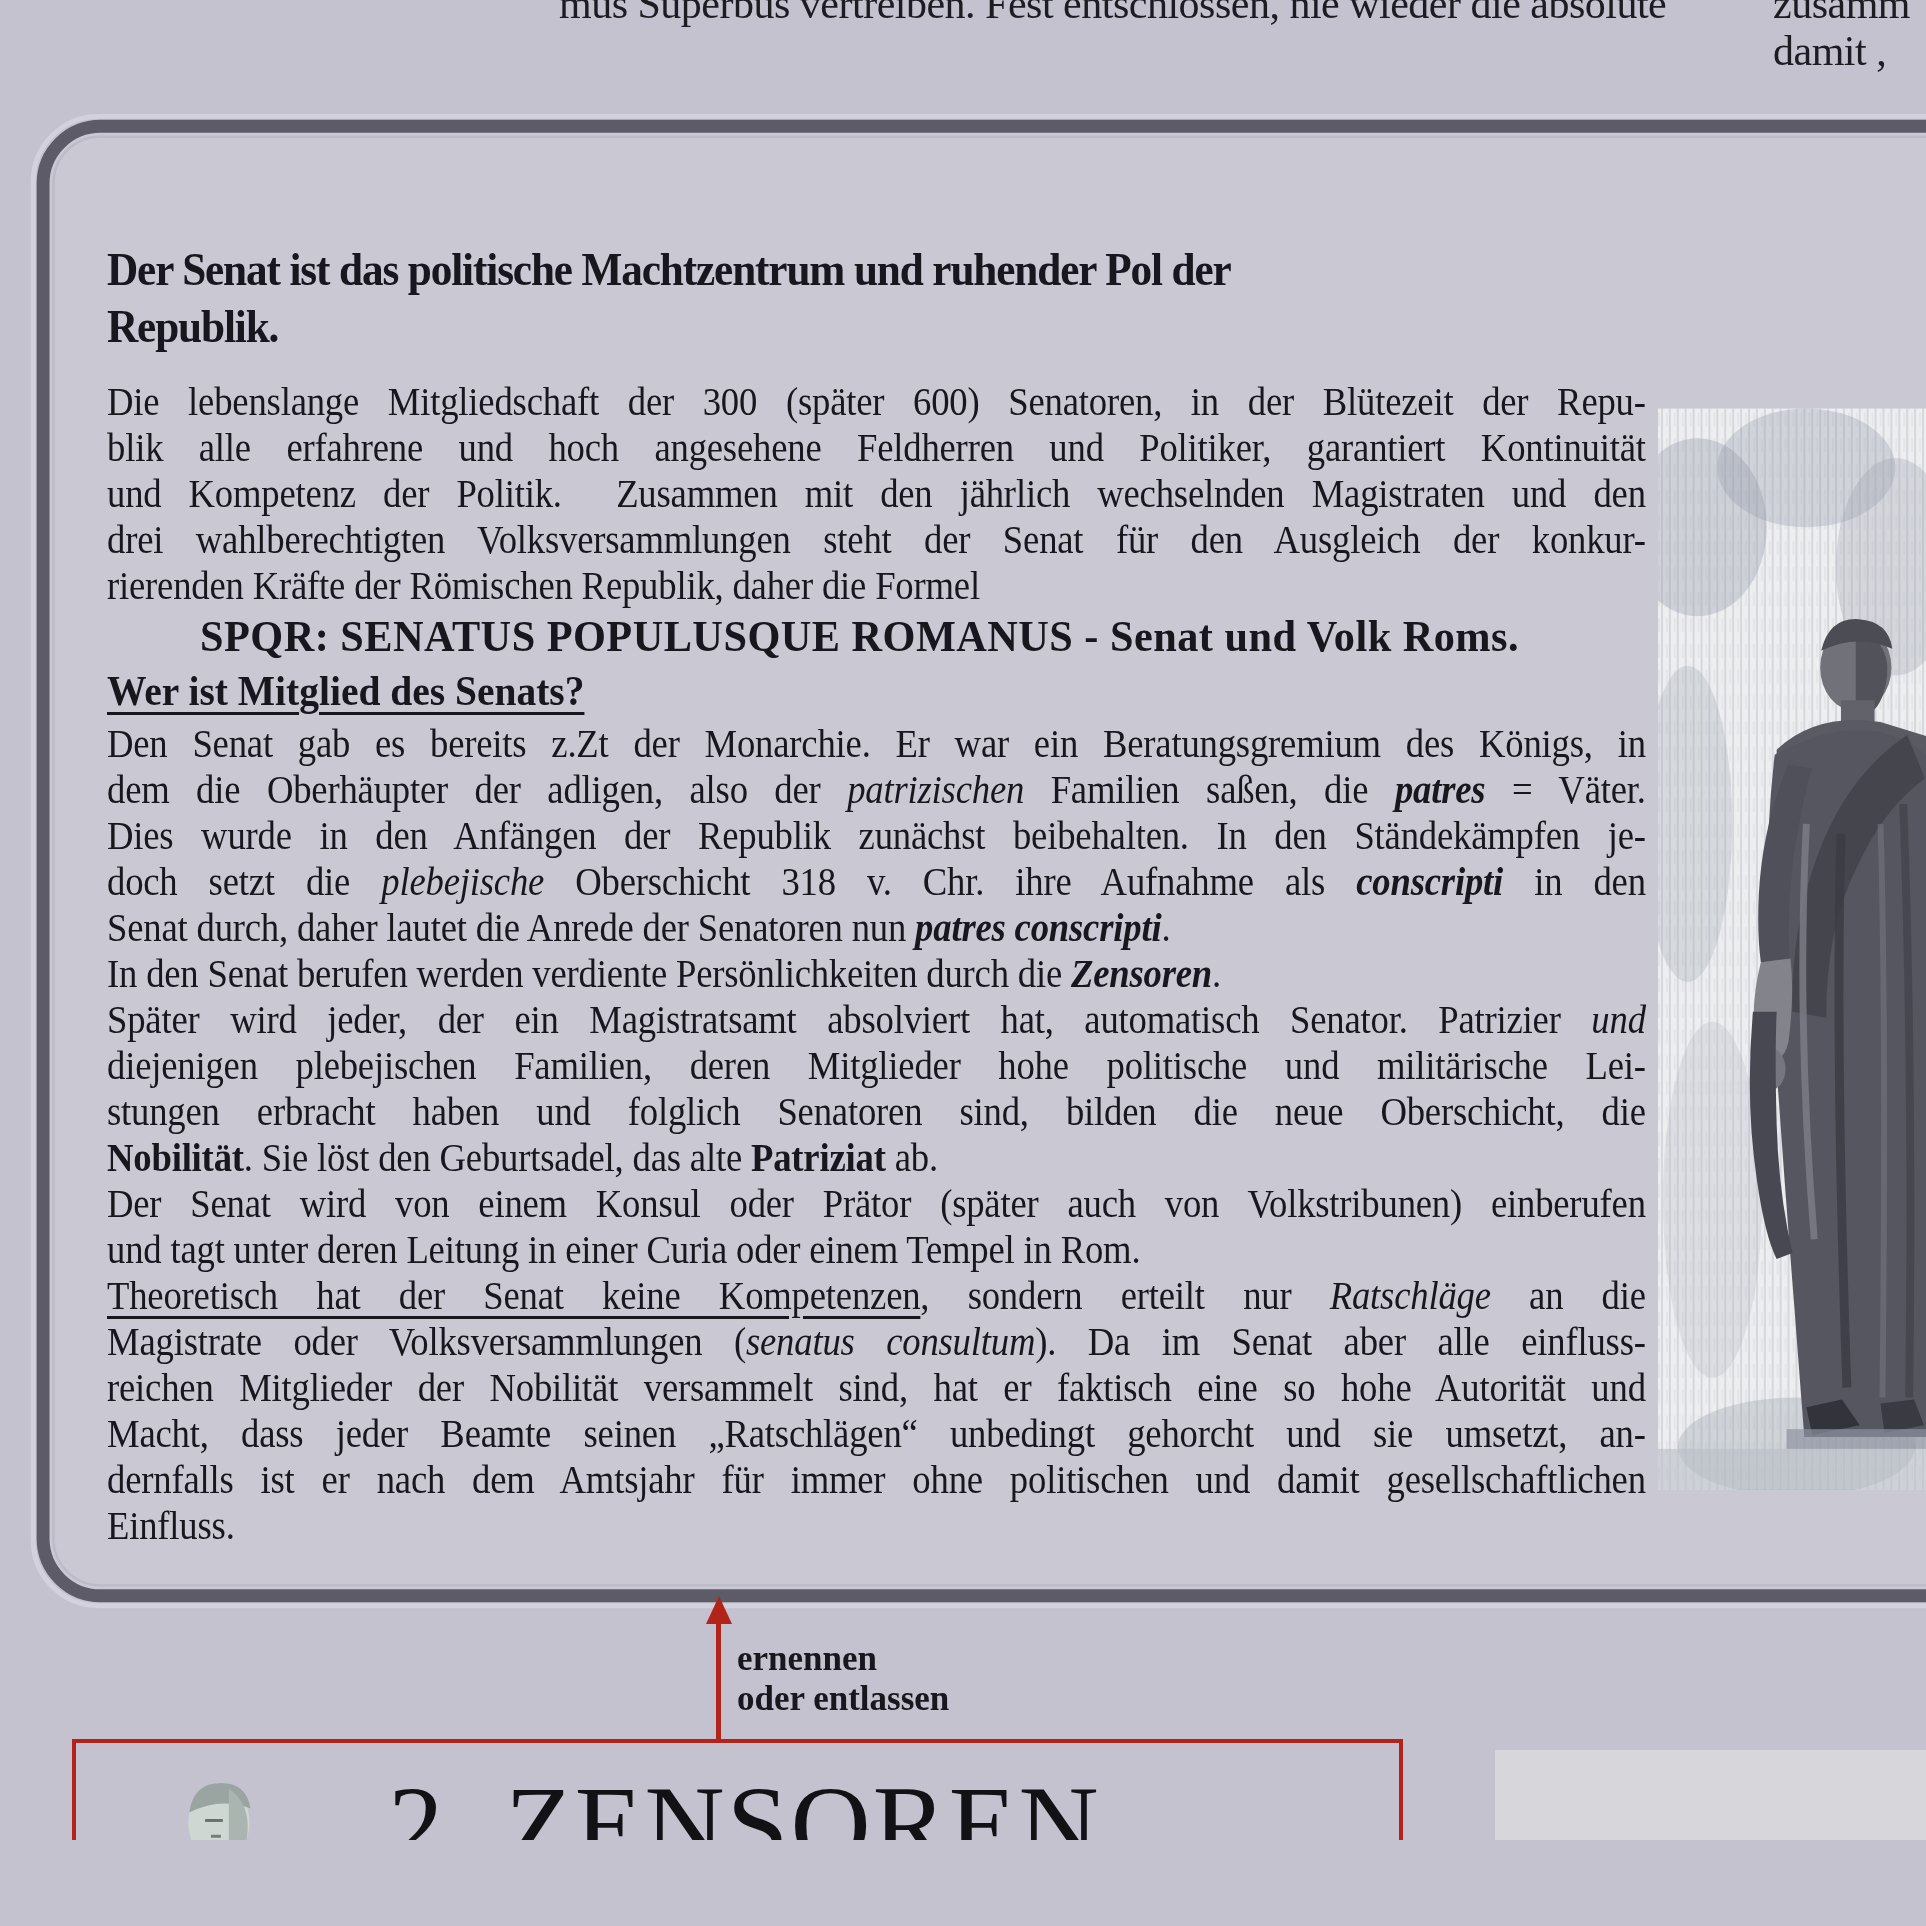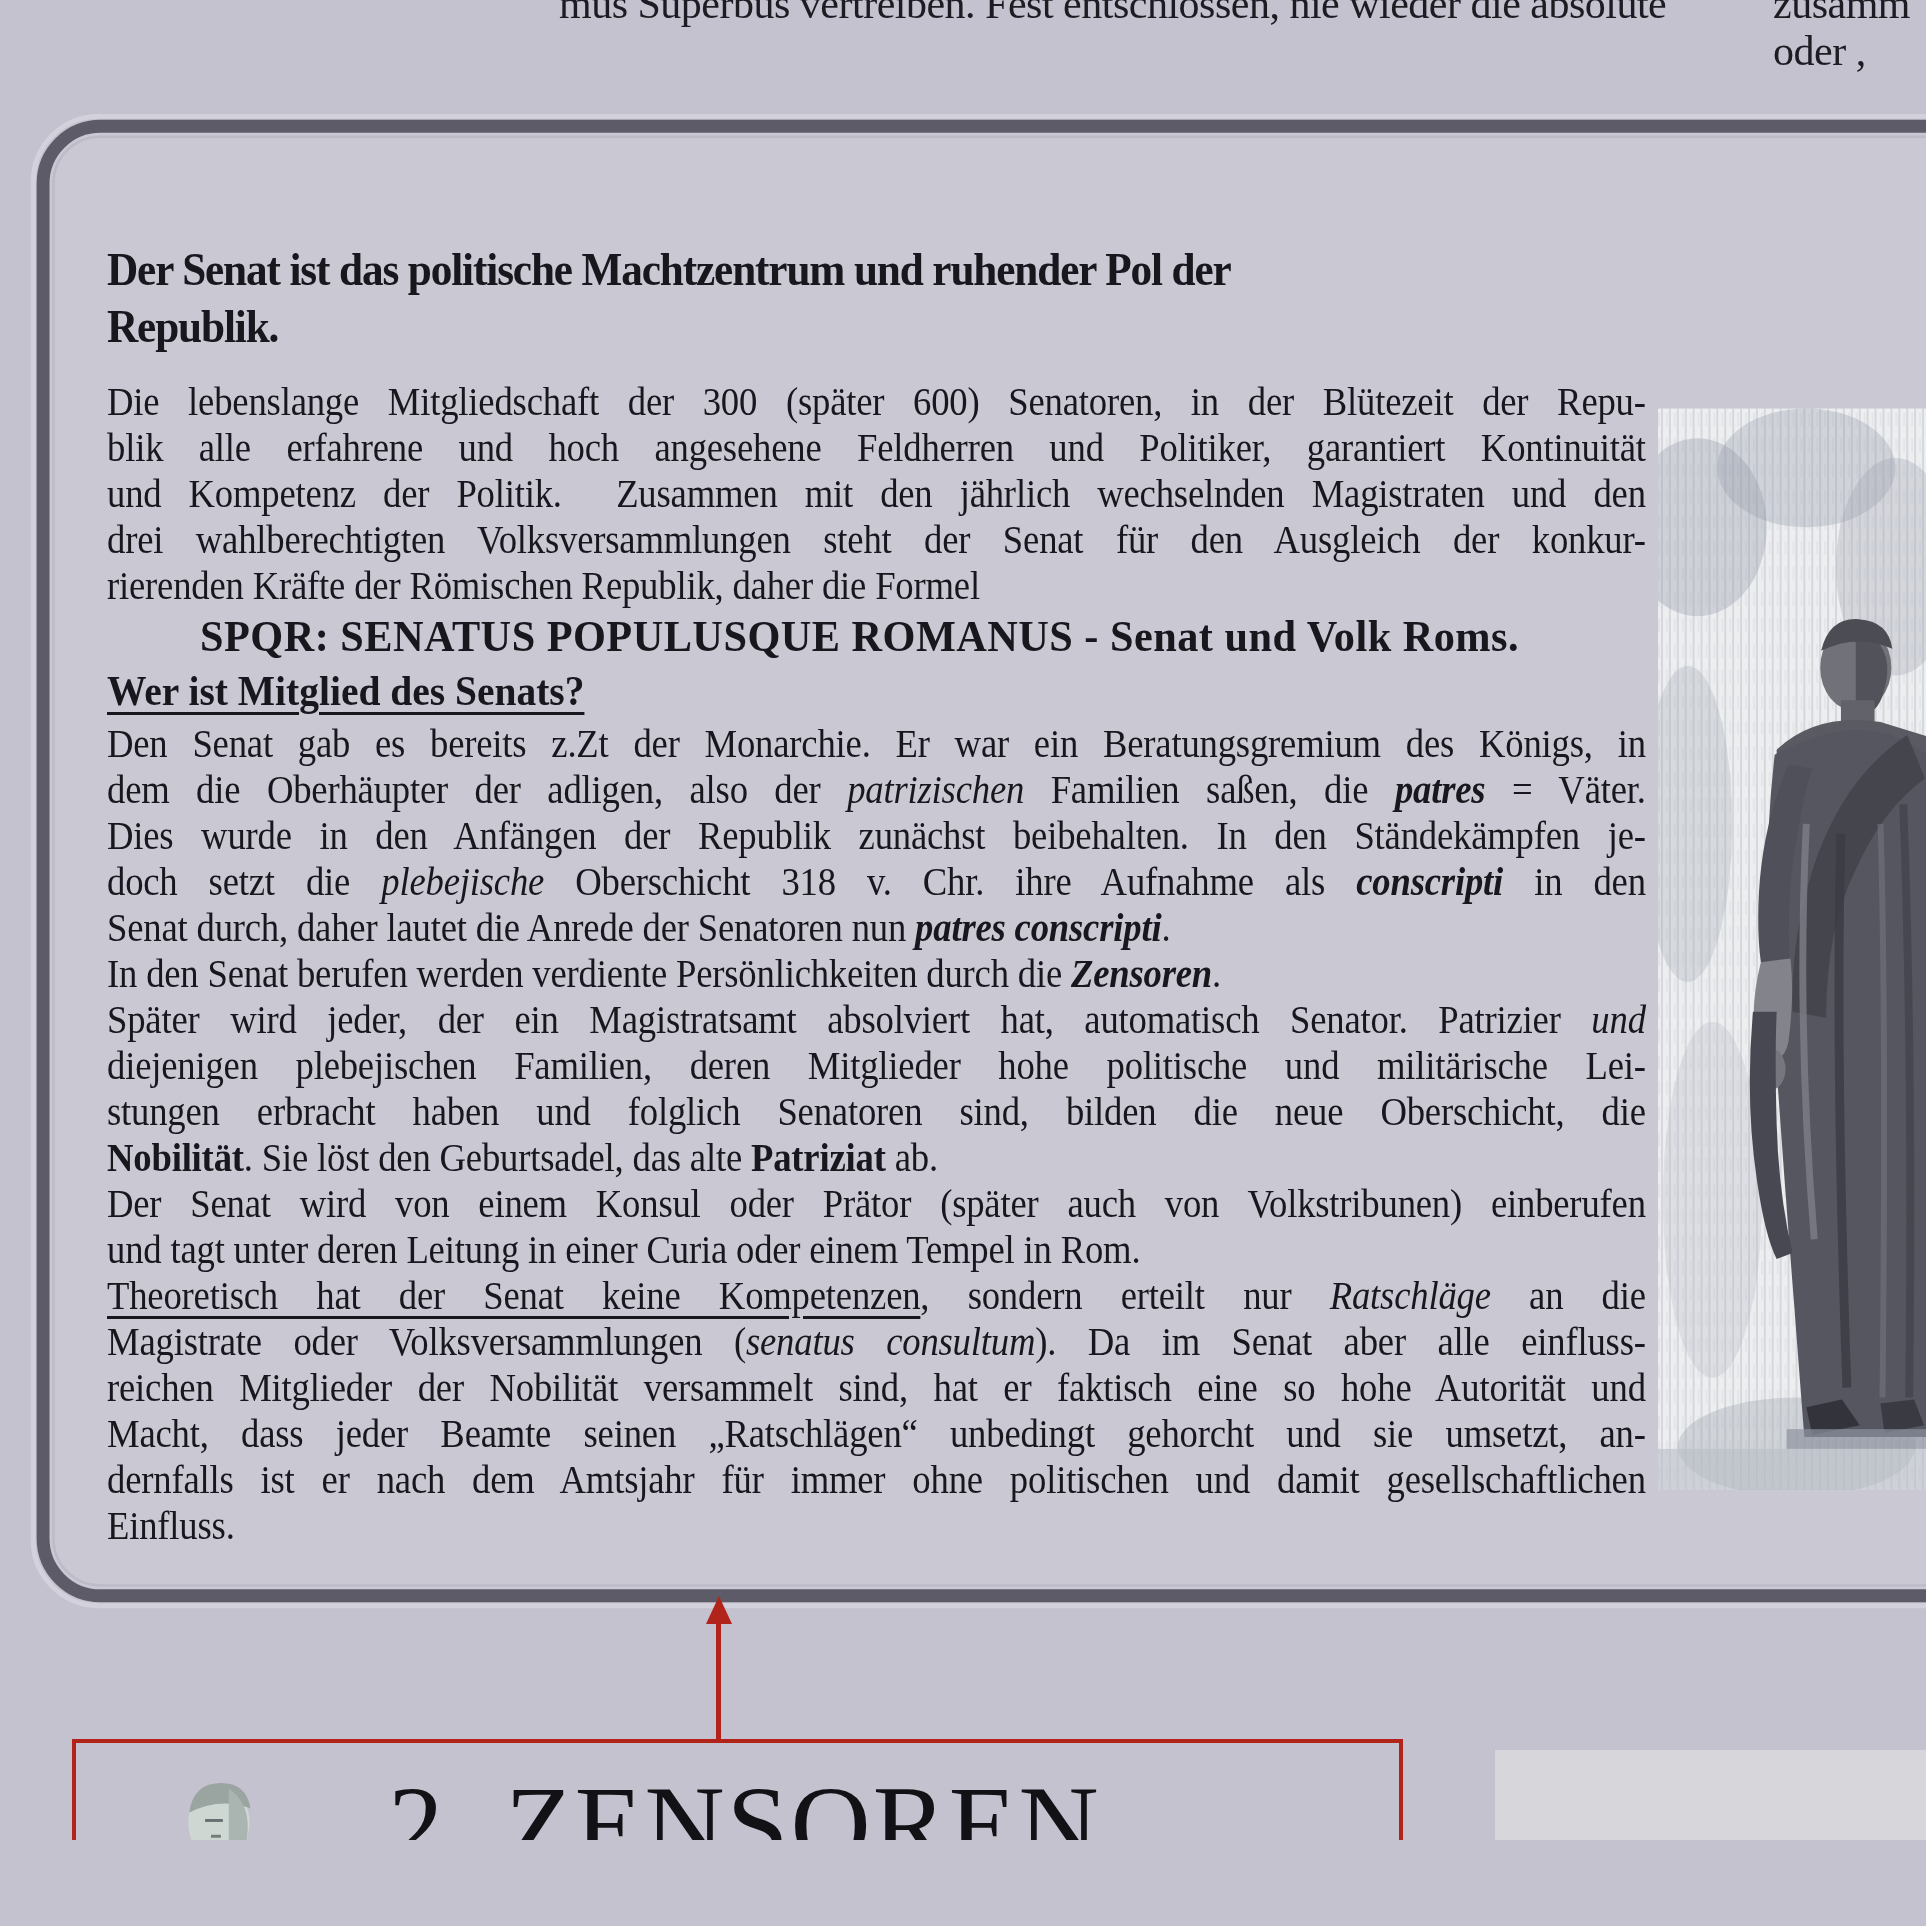--- a/index.html
+++ b/index.html
@@ -40,21 +40,21 @@
 </head>
 <body>
 
 <div class="page">
 
   <div class="abs topfrag" style="left:559px;top:-19px;">
     <div>mus Superbus vertreiben. Fest entschlossen, nie wieder die absolute</div>
   </div>
   <div class="abs topfrag" style="left:1773px;top:-19px;">
     <div>zusamm</div>
-    <div>oder ,</div>
+    <div>damit ,</div>
   </div>
 
   <svg id="frame-svg" class="abs" width="1927" height="1927" viewBox="0 0 1946 1946">
     <rect x="33.5" y="117.5" width="2120" height="1504" rx="66" fill="none" stroke="#d6d5de" stroke-width="5" opacity="0.85"></rect>
     <rect x="43.5" y="127.5" width="2100" height="1484" rx="58" fill="#c9c8d3" stroke="#5d5b68" stroke-width="13"></rect>
     <rect x="54" y="138" width="2079" height="1463" rx="47" fill="none" stroke="#b9b8c4" stroke-width="2.5" opacity="0.8"></rect>
   </svg>
 
   <div id="main-text" class="abs">
       <div class="blk title">
@@ -127,20 +127,24 @@
     <ellipse cx="112" cy="668" rx="17" ry="22" fill="#76767f"></ellipse>
     <path d="M96,610 q-8,90 4,170 q8,56 20,80 l16,-6 q-14,-60 -16,-130 q-2,-70 0,-114 z" fill="#484852"></path>
     <path d="M150,1010 l36,-8 18,26 -48,10 z" fill="#33333b"></path>
     <path d="M225,1006 l34,-4 10,26 -40,8 z" fill="#3a3a42"></path>
     <rect x="130" y="1032" width="141" height="20" fill="#8d93a0" opacity="0.7"></rect>
     <rect x="0" y="1052" width="271" height="41" fill="#b9bec7" opacity="0.6"></rect>
   </svg>
 
   <div id="arrow-head" class="abs" style="border-bottom:28px solid #b2231a;"></div>
   <div id="arrow-line" class="abs" style="background:#b2231a;"></div>
+  <div id="arrow-label" class="abs">
+    <div>ernennen</div>
+    <div>oder entlassen</div>
+  </div>
 
   <div id="zensoren-box" class="abs">
     <svg id="censor-bust" class="abs" width="198" height="158" viewBox="0 0 200 160">
       <ellipse cx="108" cy="46" rx="31" ry="40" fill="#cfd7d3"></ellipse>
       <path d="M78,36 q4,-30 32,-30 q26,0 30,26 q-30,-12 -62,4 z" fill="#9aa4a1"></path>
       <path d="M118,12 q24,16 18,52 q-4,28 -18,34 z" fill="#aab4b0"></path>
       <line x1="94" y1="44" x2="112" y2="44" stroke="#68716f" stroke-width="3"></line>
       <line x1="100" y1="60" x2="110" y2="60" stroke="#747d7b" stroke-width="3"></line>
       <path d="M96,74 q8,6 16,0" stroke="#68716f" stroke-width="3" fill="none"></path>
       <path d="M92,80 h34 l6,26 h-44 z" fill="#bcc4c1"></path>

